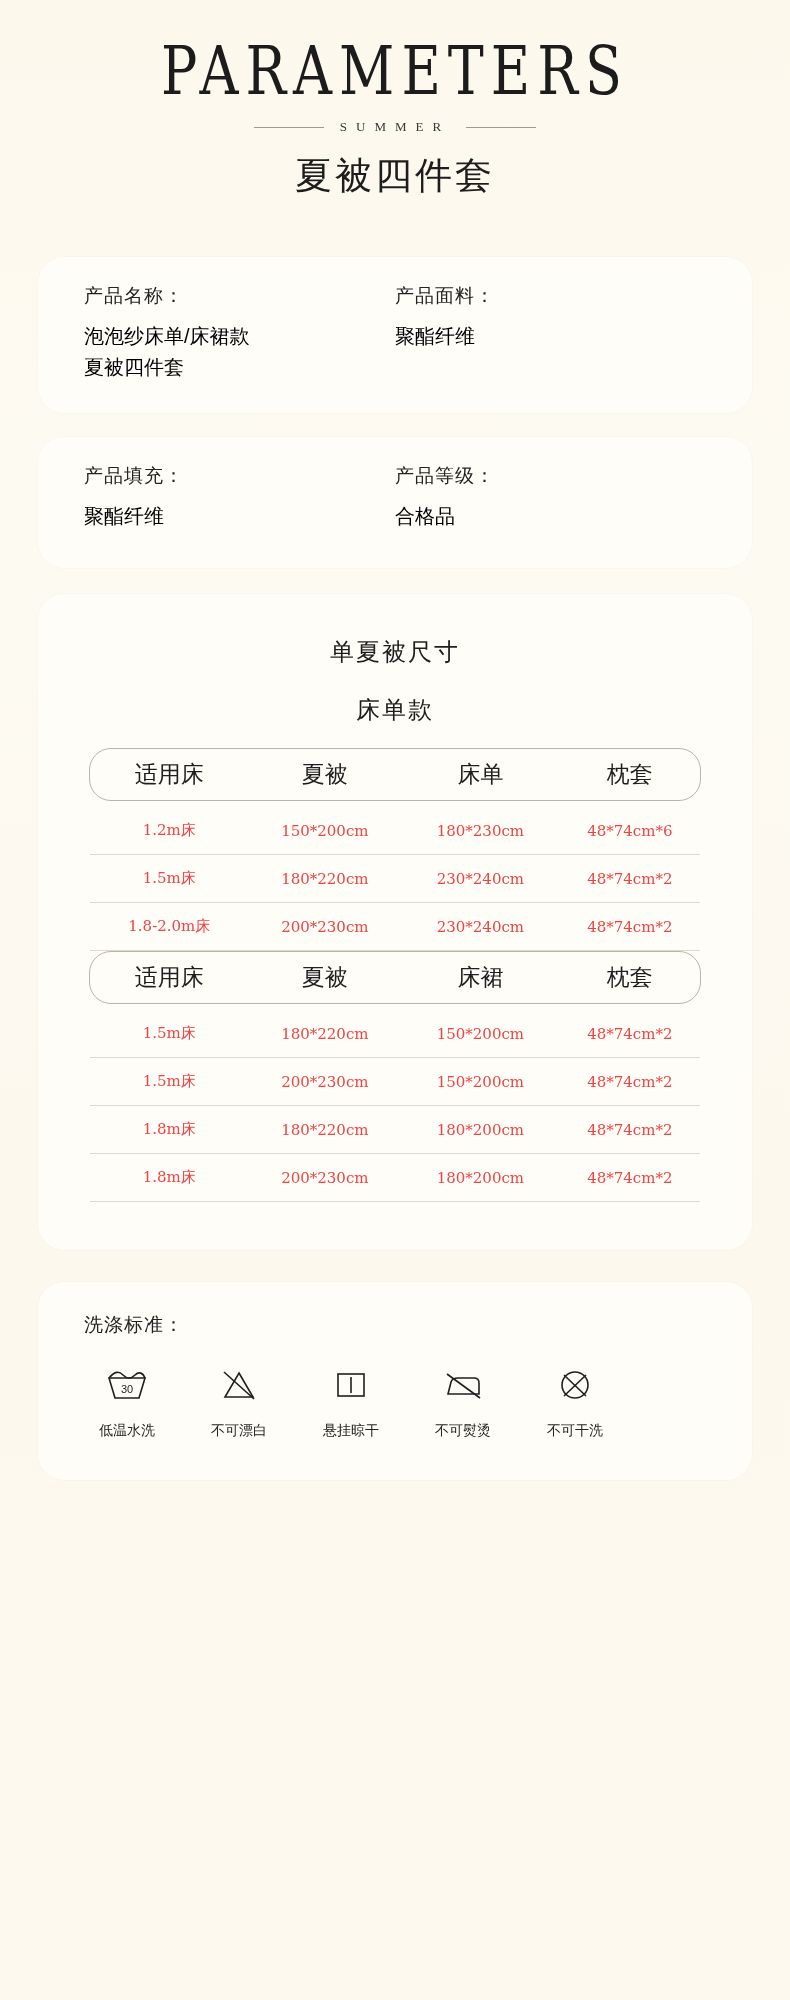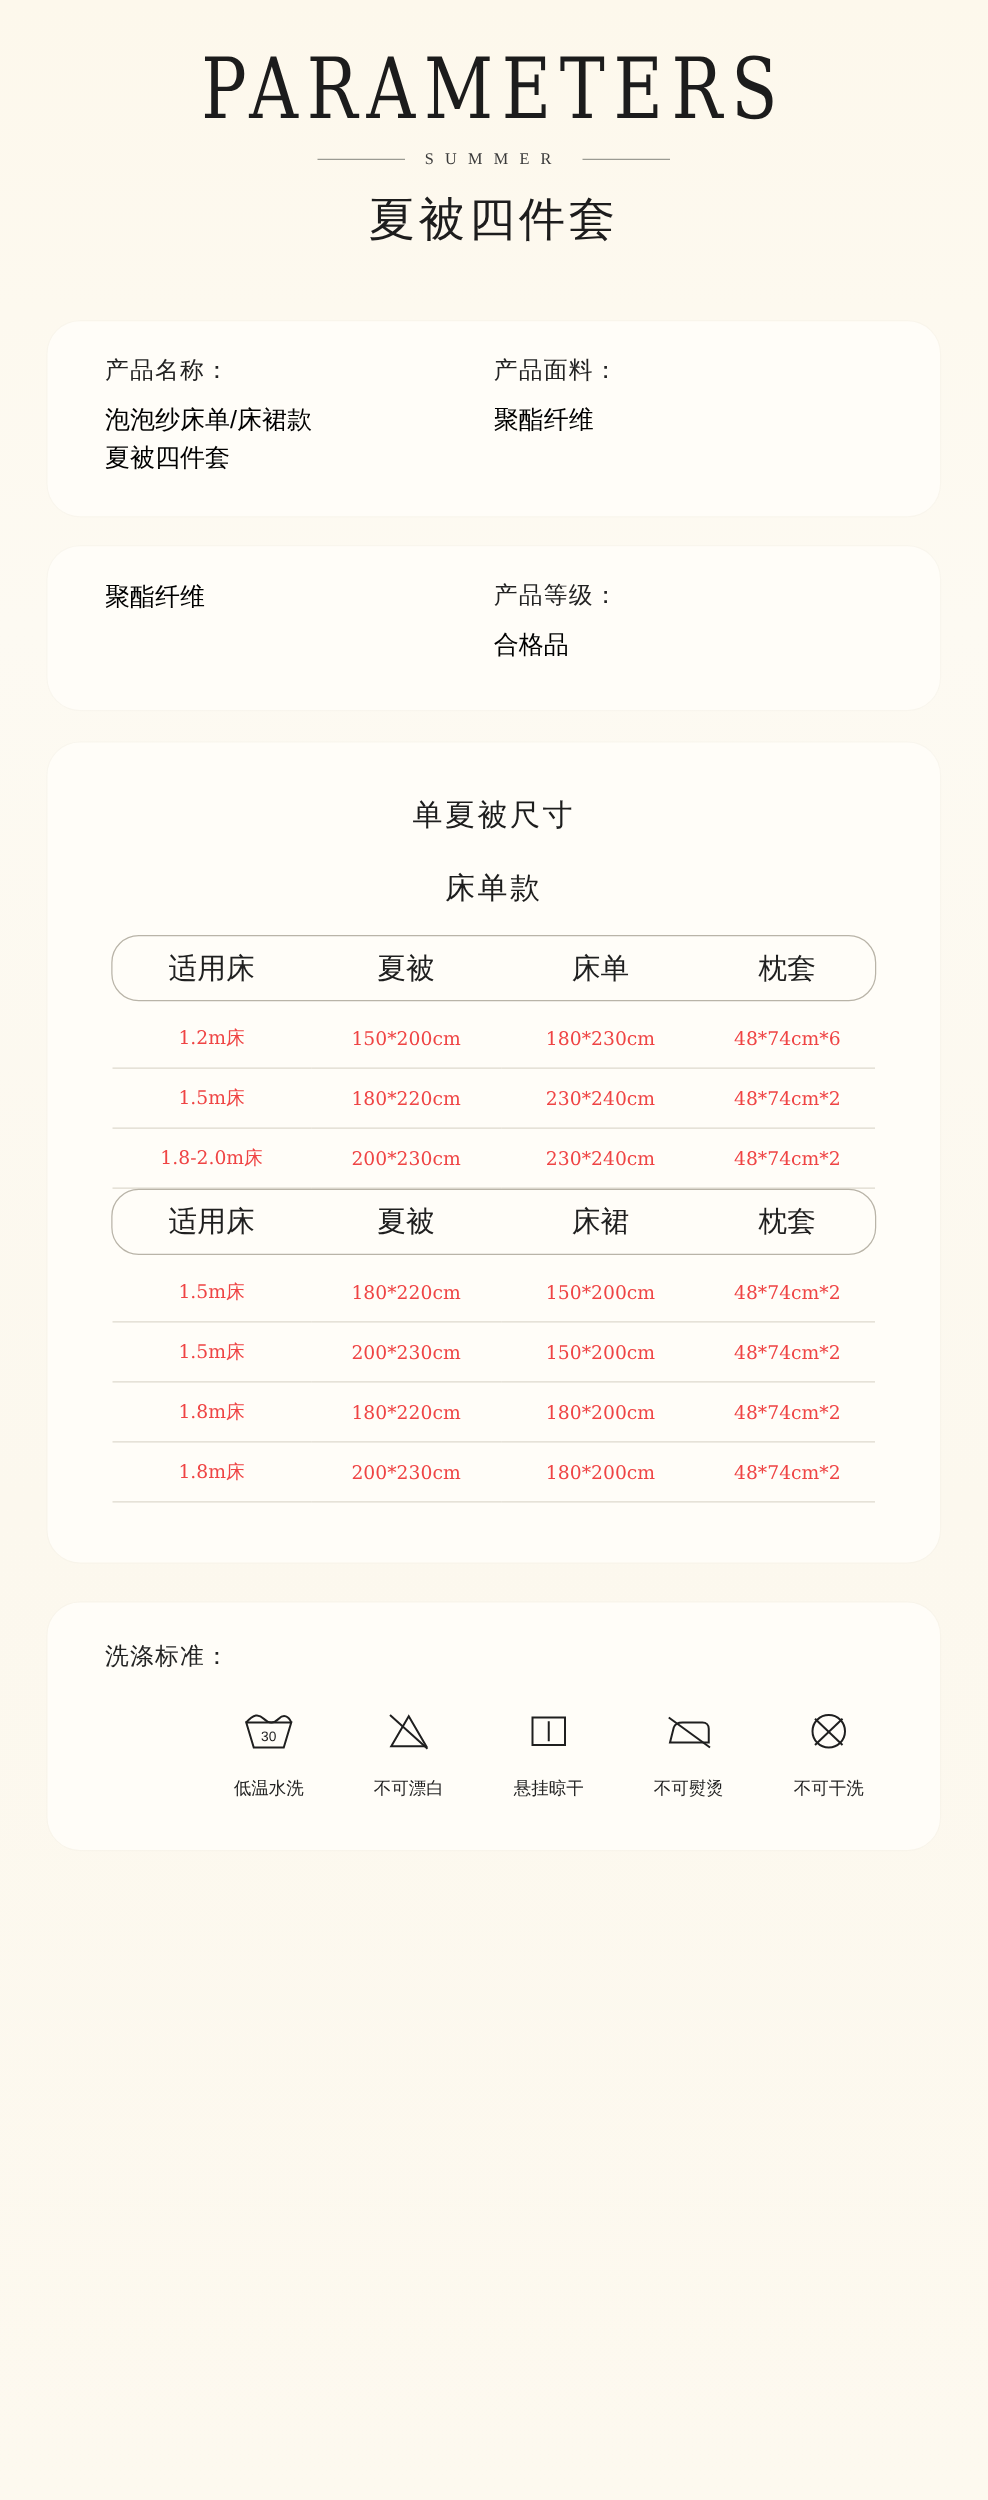--- a/index.html
+++ b/index.html
@@ -146,21 +146,21 @@
   }
   .wash-label {
     font-size: 19px;
     color: #232323;
     letter-spacing: 1px;
     font-family: "DejaVu Serif", serif;
     margin-bottom: 26px;
   }
   .icons {
     display: flex;
-    justify-content: flex-end;
+    justify-content: flex-start;
     gap: 26px;
   }
   .icon-item { text-align: center; width: 86px; }
   .icon-box { height: 42px; display:flex; align-items:center; justify-content:center;}
   .icon-cap {
     margin-top: 16px;
     font-size: 14px;
     color: #232323;
     font-family: "DejaVu Serif", serif;
   }
@@ -187,20 +187,21 @@
 夏被四件套</div>
     </div>
     <div class="info-col">
       <div class="info-label">产品面料：</div>
       <div class="info-value">聚酯纤维</div>
     </div>
   </div>
 
   <div class="card info second">
     <div class="info-col">
+      <div class="info-label">产品填充：</div>
       <div class="info-value">聚酯纤维</div>
     </div>
     <div class="info-col">
       <div class="info-label">产品等级：</div>
       <div class="info-value">合格品</div>
     </div>
   </div>
 
   <div class="card sizes">
 

